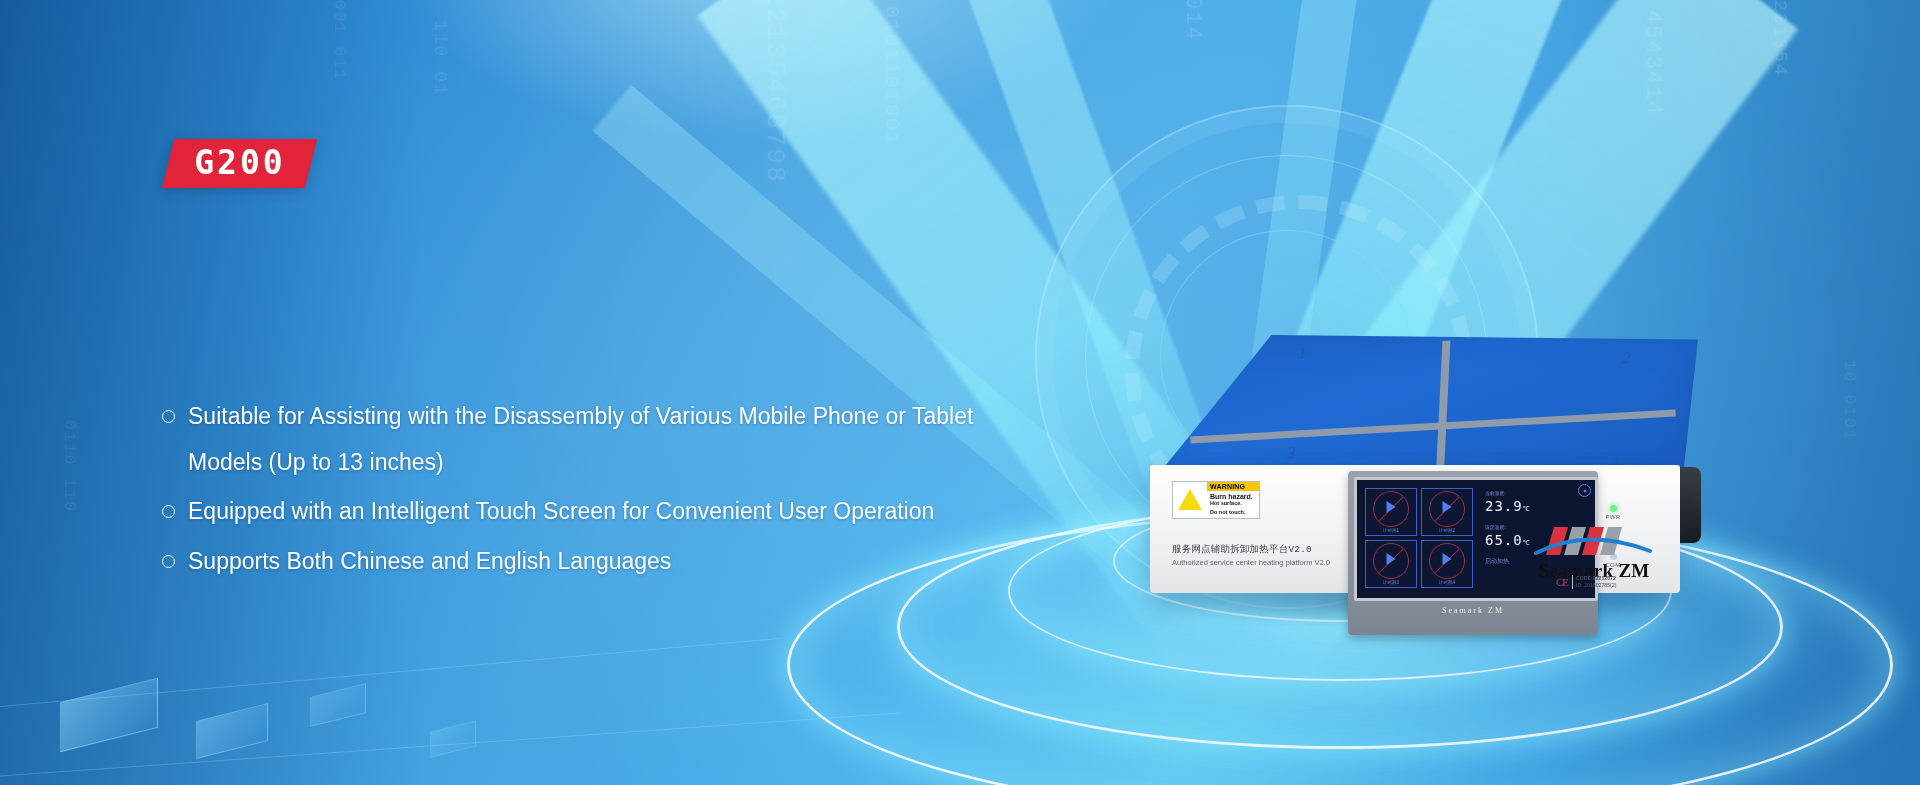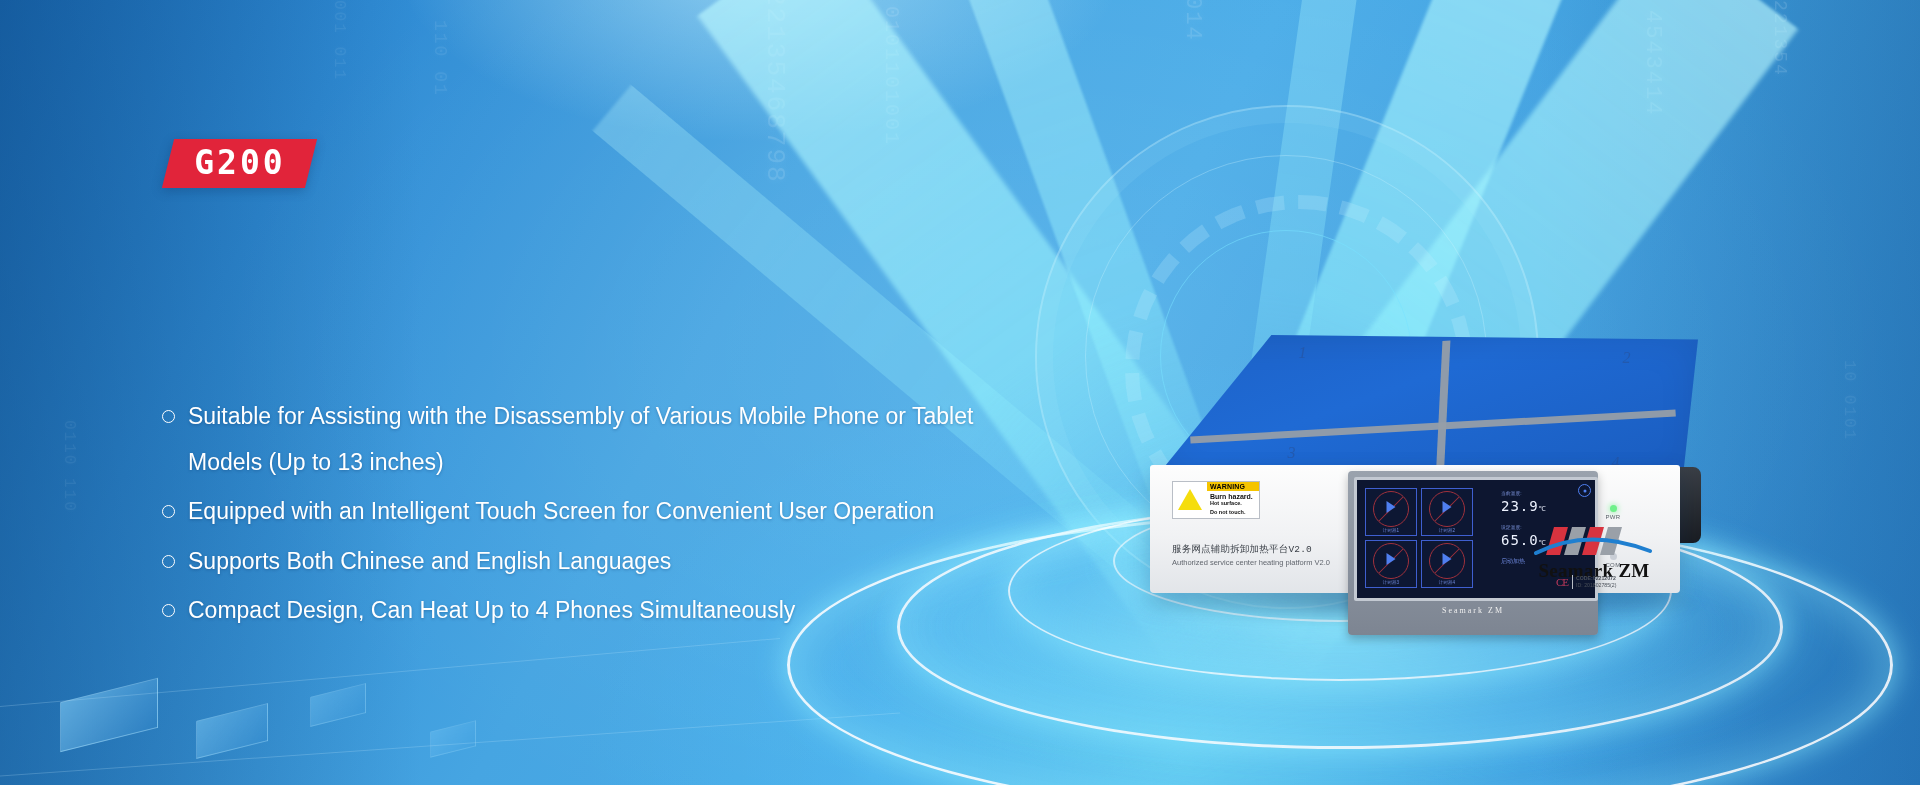--- a/index.html
+++ b/index.html
@@ -242,21 +242,21 @@
   .ch .slash{
     position:absolute;left:50%;top:44%;transform:translate(-50%,-50%) rotate(-45deg);
     width:34px;height:1px;background:#a0313c;
   }
   .ch .play{
     position:absolute;left:50%;top:40%;transform:translate(-50%,-50%);
     width:0;height:0;border-left:9px solid #4f7ff0;border-top:6px solid transparent;border-bottom:6px solid transparent;
   }
   .ch .lbl{position:absolute;bottom:2px;left:0;right:0;text-align:center;font-size:4.6px;color:#6e88d8;}
 
-  .readouts{position:absolute;left:144px;top:10px;width:86px;color:#dfe6ff;}
+  .readouts{position:absolute;left:128px;top:10px;width:86px;color:#dfe6ff;}
   .ro-label{font-size:4.8px;color:#7f97e0;margin-bottom:2px;}
   .ro-value{font-size:14px;font-family:"DejaVu Sans Mono",monospace;color:#eef3ff;letter-spacing:1px;}
   .ro-value .u{font-size:7px;}
   .ro-gap{height:10px;}
   .ro-btn{margin-top:9px;font-size:6px;color:#6f8ae0;}
   .gear{
     position:absolute;right:4px;top:4px;width:11px;height:11px;border-radius:50%;
     border:1.5px solid #4f7ff0;
   }
   .gear::after{content:"";position:absolute;left:50%;top:50%;transform:translate(-50%,-50%);
@@ -350,24 +350,20 @@
         <span class="btext">Suitable for Assisting with the Disassembly of Various Mobile Phone or Tablet Models (Up to 13 inches)</span>
       </li>
       <li class="bullet">
         <span class="marker"></span>
         <span class="btext">Equipped with an Intelligent Touch Screen for Convenient User Operation</span>
       </li>
       <li class="bullet">
         <span class="marker"></span>
         <span class="btext">Supports Both Chinese and English Languages</span>
       </li>
-      <li class="bullet">
-        <span class="marker"></span>
-        <span class="btext">Compact Design, Can Heat Up to 4 Phones Simultaneously</span>
-      </li>
     </ul>
   </div>
 
   <div class="shadow"></div>
 
   <div class="machine">
 
     <div class="mtop">
       <div class="cross-h"></div>
       <div class="cross-v"></div>

